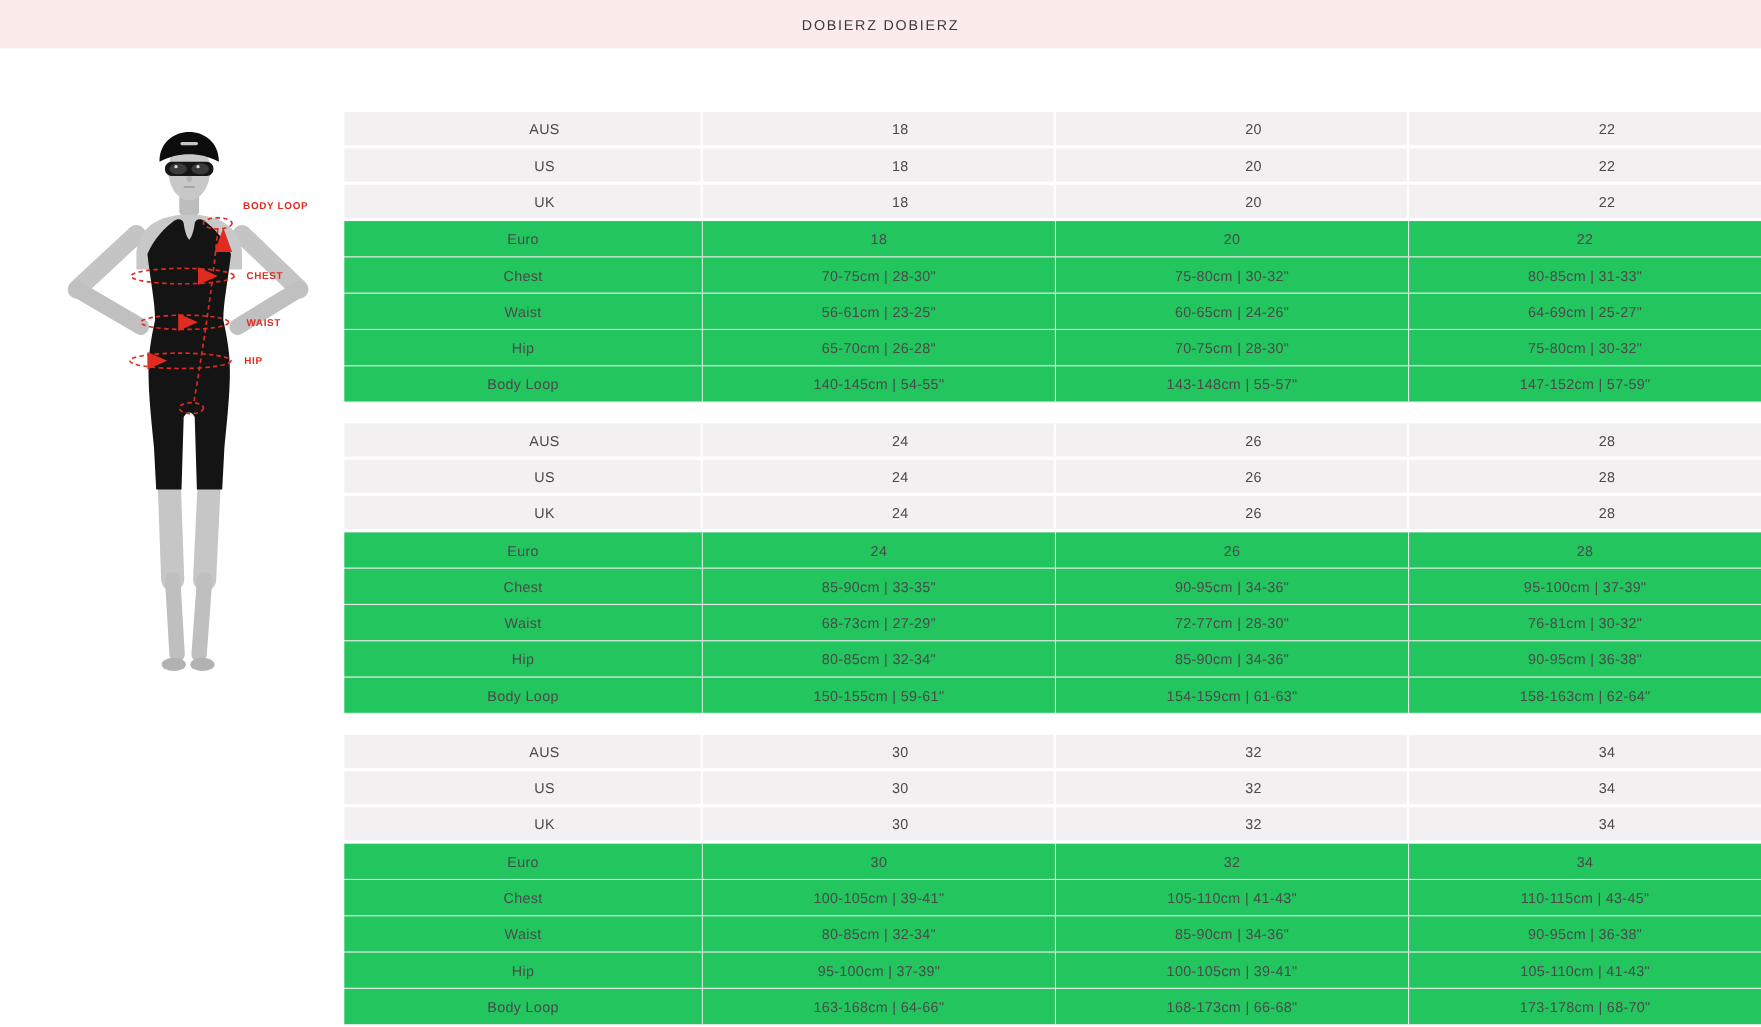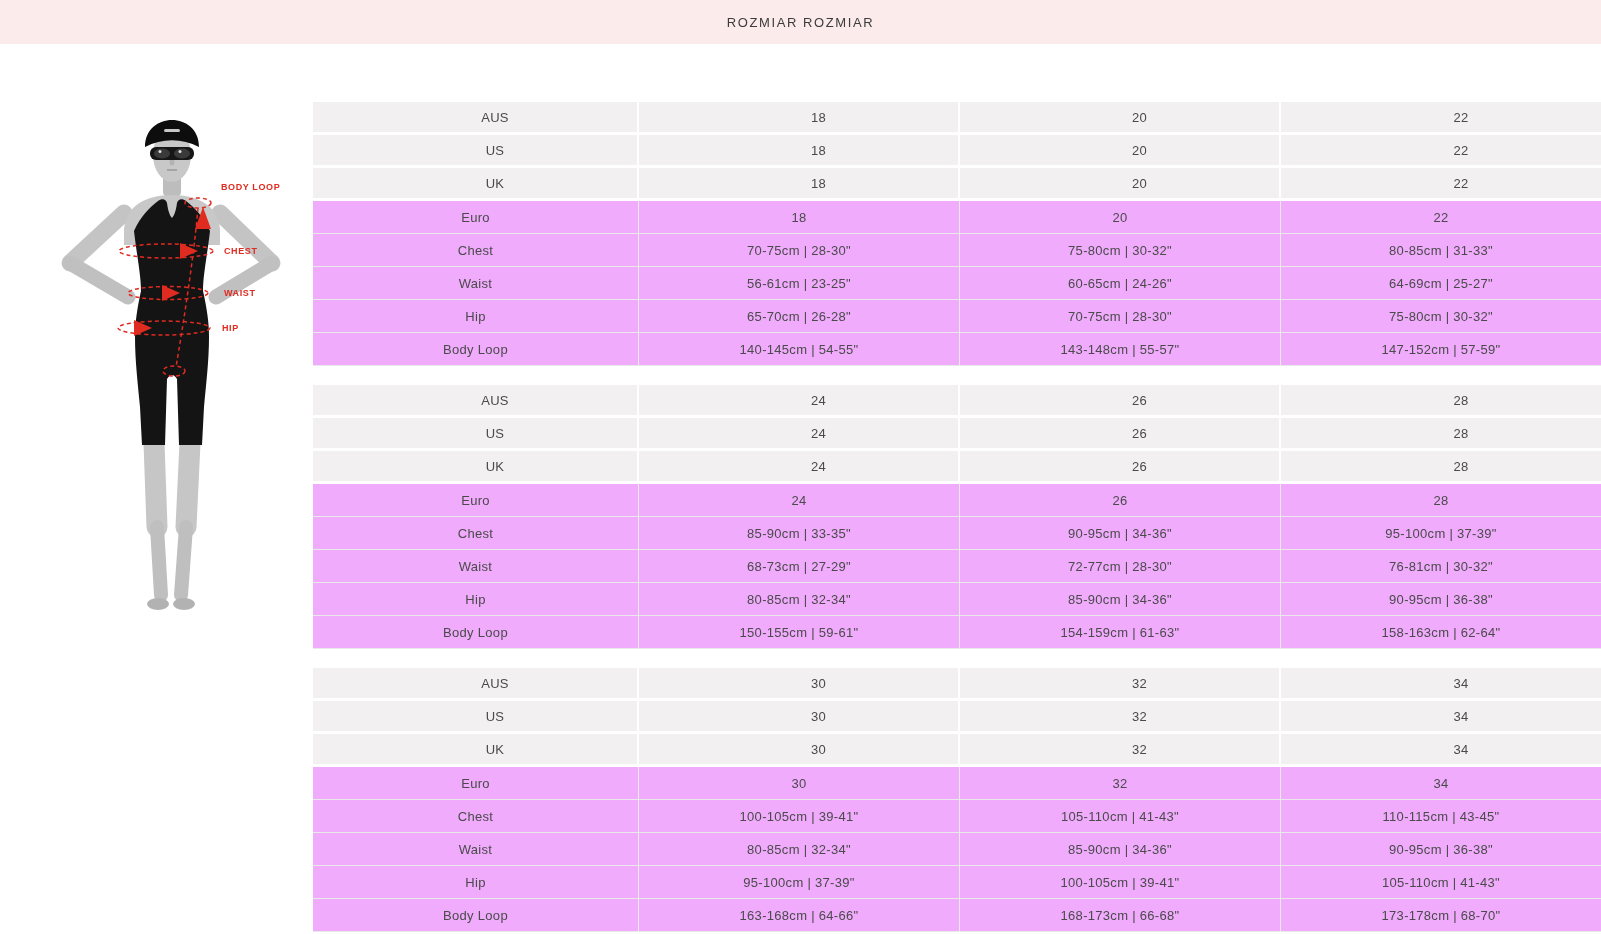--- a/index.html
+++ b/index.html
@@ -34,34 +34,34 @@
     display:flex;align-items:center;justify-content:center;
     box-sizing:border-box;white-space:nowrap;
   }
   .t-row.gray{border-bottom:3px solid #ffffff;}
   .t-row.gray .cell{
     background:#f2f0f0;height:30px;border-right:2px solid #ffffff;padding-left:40px;
   }
   .t-row.gray .cell:last-child{border-right:none;}
   .t-row.white{border-bottom:1px solid #e9e9e9;}
   .t-row.white .cell{
-    background:#f0abfc;height:32px;border-right:1px solid #ececec;
+    background:#22c55e;height:32px;border-right:1px solid #ececec;
   }
   .t-row.white .cell:last-child{border-right:none;}
   
   .annot-label{
     font-family:"Liberation Sans", sans-serif;
     font-size:9px;font-weight:bold;letter-spacing:0.6px;
   }
 </style>
 </head>
 <body>
 
 <header class="top-bar">
-  <h1>ROZMIAR ROZMIAR</h1>
+  <h1>DOBIERZ DOBIERZ</h1>
 </header>
 
 <main>
 
   <div class="figure-wrap">
     <svg viewBox="0 0 260 535" width="260" height="535" xmlns="http://www.w3.org/2000/svg">
 
       <line x1="84" y1="118" x2="30" y2="168" stroke="#c4c4c4" stroke-width="17" stroke-linecap="round"></line>
       <line x1="30" y1="168" x2="88" y2="202" stroke="#c0c0c0" stroke-width="15" stroke-linecap="round"></line>
       <line x1="180" y1="118" x2="232" y2="168" stroke="#c4c4c4" stroke-width="17" stroke-linecap="round"></line>

